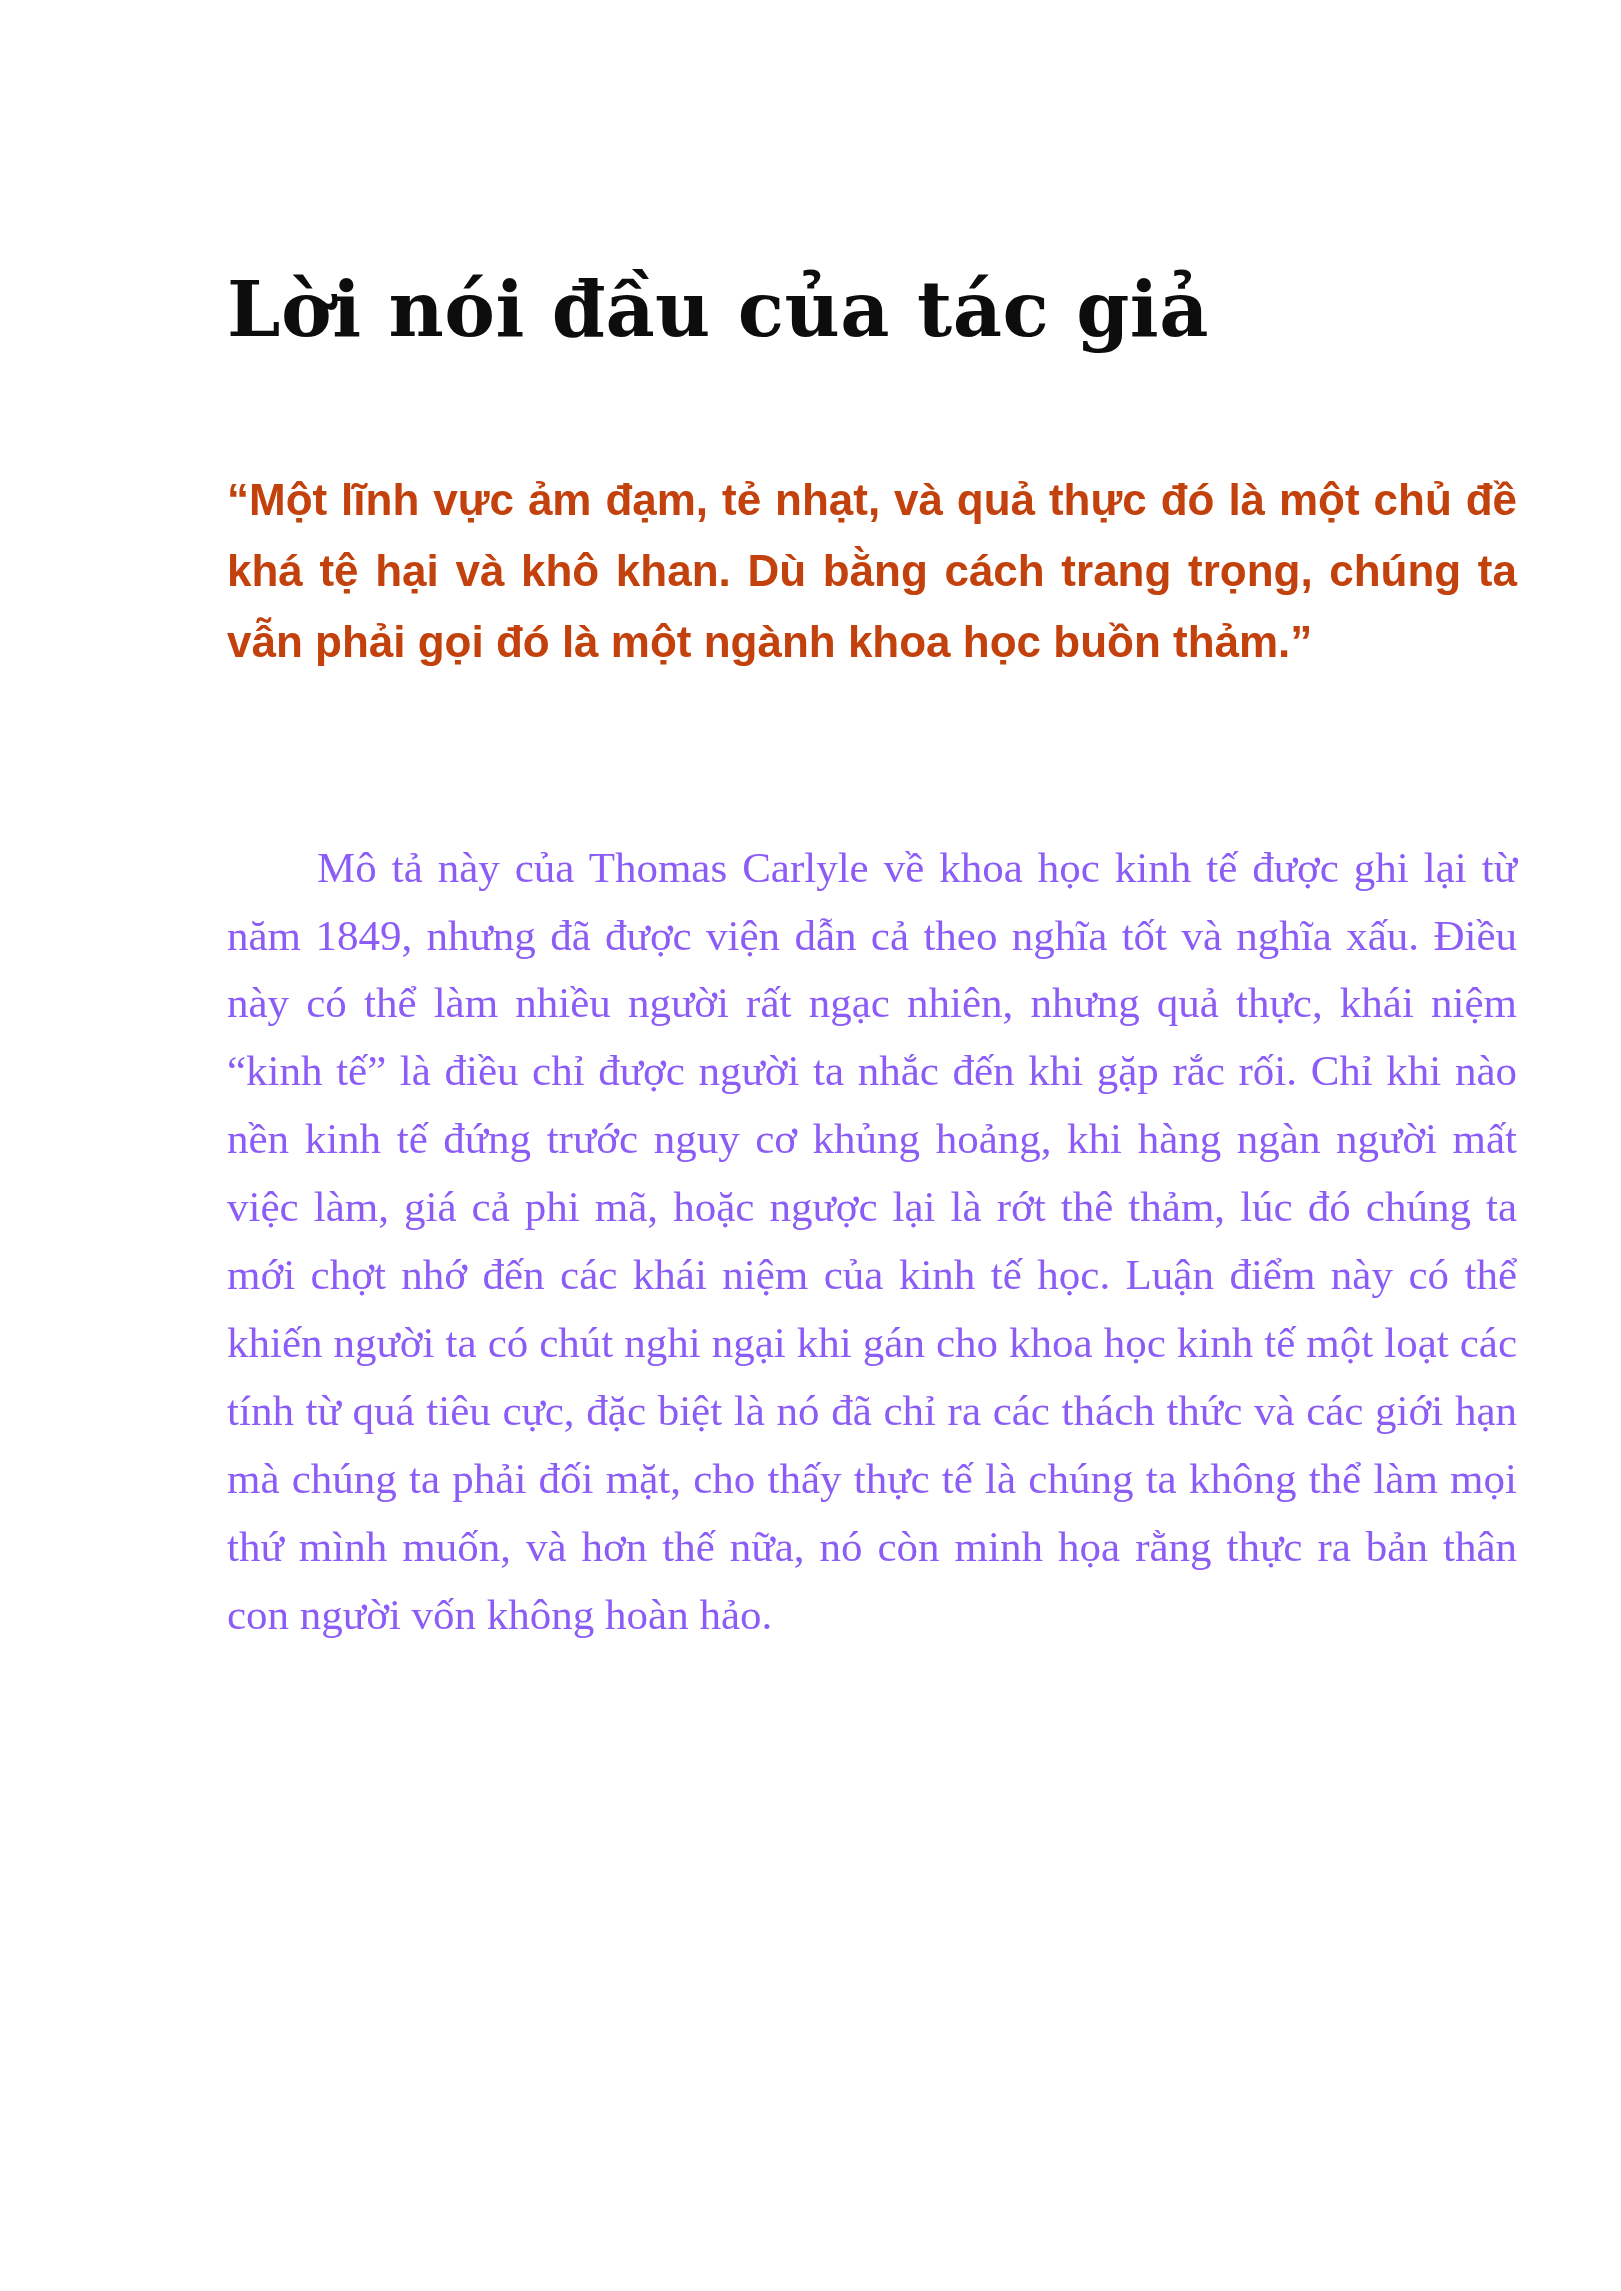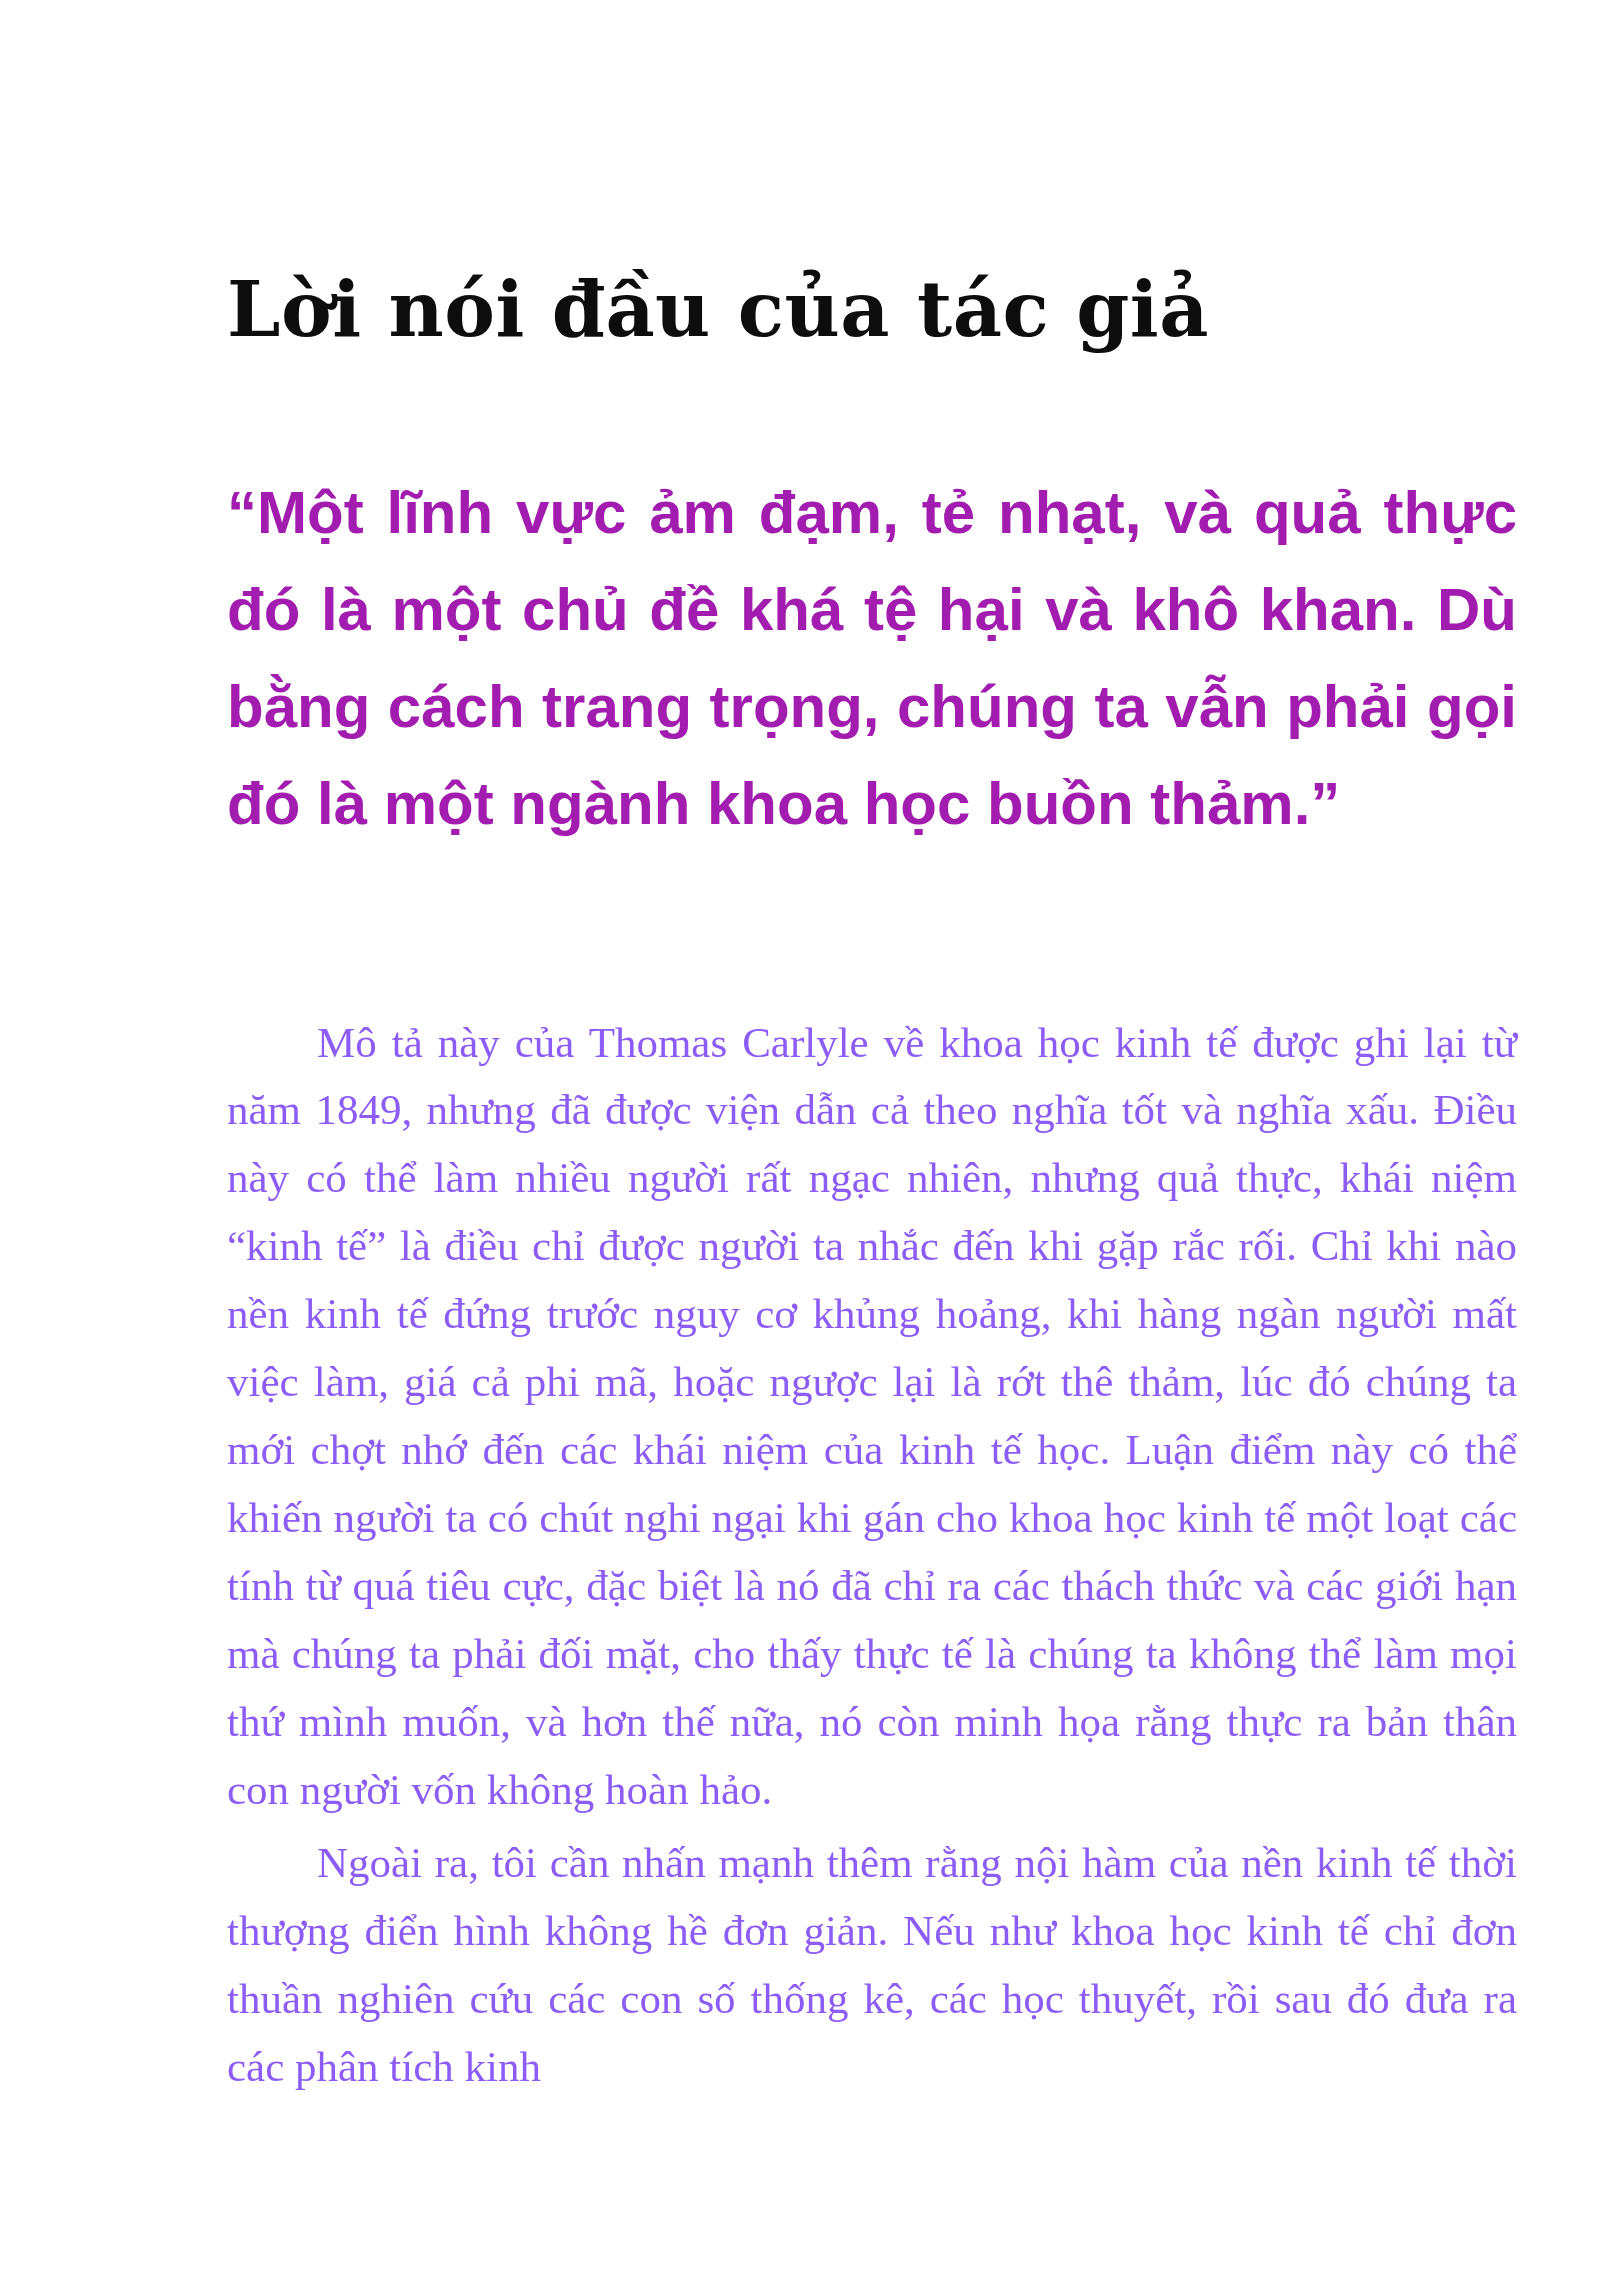--- a/index.html
+++ b/index.html
@@ -22,23 +22,23 @@
     font-weight: 700;
     font-size: 76px;
     line-height: 1.05;
     letter-spacing: 0.5px;
     color: #0d0d0d;
     margin: 0 0 114px 0;
   }
   .quote {
     font-family: "Liberation Sans", "DejaVu Sans", sans-serif;
     font-weight: 700;
-    font-size: 60px;
+    font-size: 44px;
     line-height: 1.62;
-    color: #a21caf;
+    color: #c2410c;
     text-align: justify;
     margin: 0 0 156px 0;
   }
   .body-text {
     font-family: "Liberation Serif", "DejaVu Serif", serif;
     font-size: 43px;
     line-height: 1.58;
     color: #8b5cf6;
     text-align: justify;
   }
@@ -50,16 +50,15 @@
 </head>
 <body>
 
 <div class="page">
   <h1 class="title">Lời nói đầu của tác giả</h1>
 
   <div class="quote">“Một lĩnh vực ảm đạm, tẻ nhạt, và quả thực đó là một chủ đề khá tệ hại và khô khan. Dù bằng cách trang trọng, chúng ta vẫn phải gọi đó là một ngành khoa học buồn thảm.”</div>
 
   <div class="body-text">
     <p>Mô tả này của Thomas Carlyle về khoa học kinh tế được ghi lại từ năm 1849, nhưng đã được viện dẫn cả theo nghĩa tốt và nghĩa xấu. Điều này có thể làm nhiều người rất ngạc nhiên, nhưng quả thực, khái niệm “kinh tế” là điều chỉ được người ta nhắc đến khi gặp rắc rối. Chỉ khi nào nền kinh tế đứng trước nguy cơ khủng hoảng, khi hàng ngàn người mất việc làm, giá cả phi mã, hoặc ngược lại là rớt thê thảm, lúc đó chúng ta mới chợt nhớ đến các khái niệm của kinh tế học. Luận điểm này có thể khiến người ta có chút nghi ngại khi gán cho khoa học kinh tế một loạt các tính từ quá tiêu cực, đặc biệt là nó đã chỉ ra các thách thức và các giới hạn mà chúng ta phải đối mặt, cho thấy thực tế là chúng ta không thể làm mọi thứ mình muốn, và hơn thế nữa, nó còn minh họa rằng thực ra bản thân con người vốn không hoàn hảo.</p>
-    <p>Ngoài ra, tôi cần nhấn mạnh thêm rằng nội hàm của nền kinh tế thời thượng điển hình không hề đơn giản. Nếu như khoa học kinh tế chỉ đơn thuần nghiên cứu các con số thống kê, các học thuyết, rồi sau đó đưa ra các phân tích kinh</p>
   </div>
 </div>
 
 
 </body></html>

